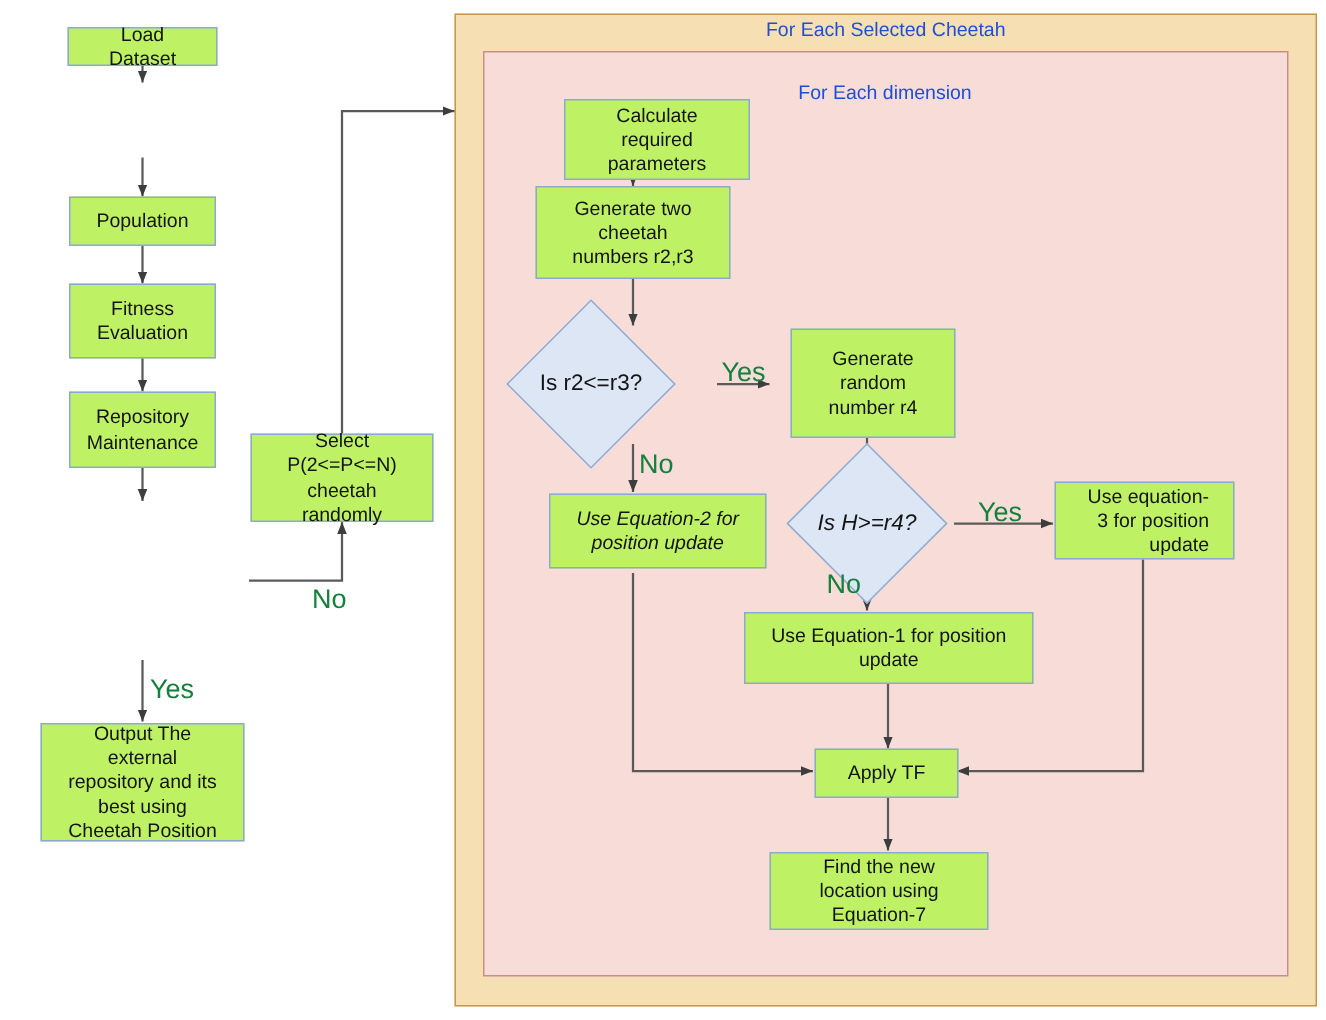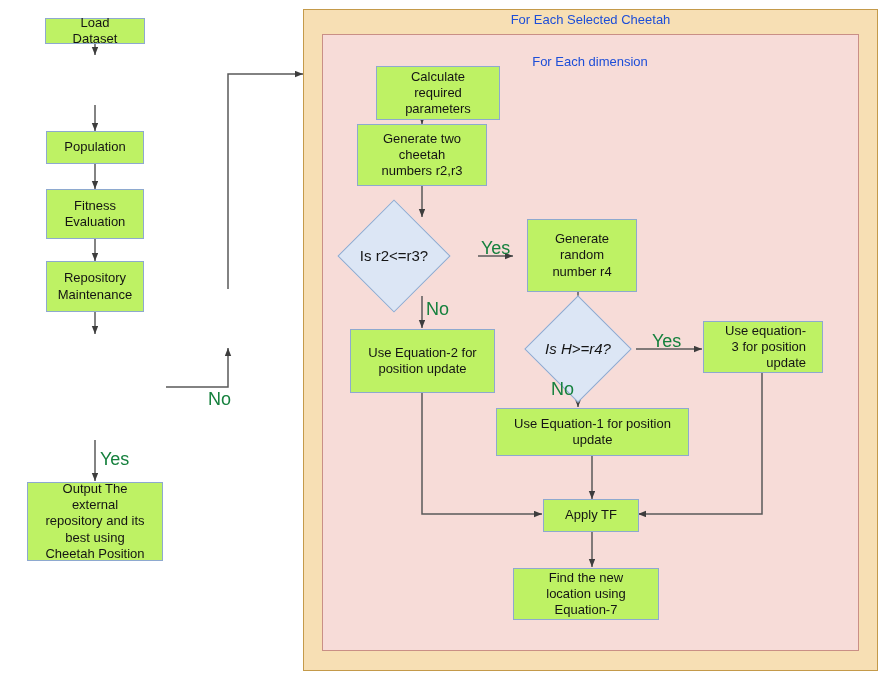--- a/index.html
+++ b/index.html
@@ -176,39 +176,42 @@
 
   <div class="node" style="left:46px; top:261px; width:98px; height:51px;">
     <span>Repository Maintenance</span>
   </div>
 
 
   <div class="node" style="left:27px; top:482px; width:136px; height:79px;">
     <span>Output The external repository and its best using Cheetah Position</span>
   </div>
 
+  <div class="node" style="left:167px; top:289px; width:122px; height:59px;">
+    <span>Select P(2&lt;=P&lt;=N) cheetah randomly</span>
+  </div>
 
   <div class="node" style="left:376px; top:48px; width:124px; height:54px;margin-top:18px;">
     <span>Calculate required parameters</span>
   </div>
 
   <div class="node" style="left:357px; top:124px; width:130px; height:62px;">
     <span>Generate two cheetah numbers r2,r3</span>
   </div>
 
   <div class="diamond-wrap" style="left:366px; top:228px; width:56px; height:56px;">
     <div class="diamond-shape" style="width:80px; height:80px; left:-12px; top:-12px;"></div>
     <div class="diamond-label" style="left:-32px; width:120px;">Is r2&lt;=r3?</div>
   </div>
 
   <div class="node" style="left:515px; top:219px; width:110px; height:73px;margin-left:12px;">
     <span>Generate random number r4</span>
   </div>
 
-  <div class="node" style="left:350px; top:329px; width:145px; height:64px;">
+  <div class="node" style="left:366px; top:329px; width:145px; height:50px;font-style:italic;">
     <span>Use Equation-2 for position update</span>
   </div>
 
   <div class="diamond-wrap" style="left:551px; top:322px; width:54px; height:54px;font-style:italic;">
     <div class="diamond-shape" style="width:76px; height:76px; left:-11px; top:-11px;"></div>
     <div class="diamond-label" style="left:-30px; width:114px;">Is H&gt;=r4?</div>
   </div>
 
   <div class="node" style="left:703px; top:321px; width:120px; height:52px;text-align:right;">
     <span>Use equation-3 for position update</span>

